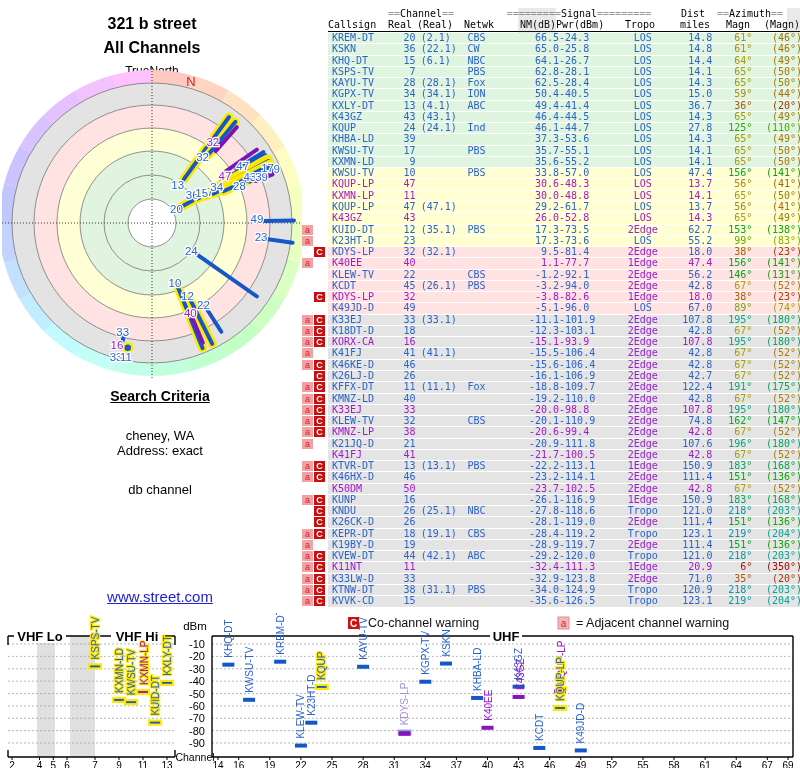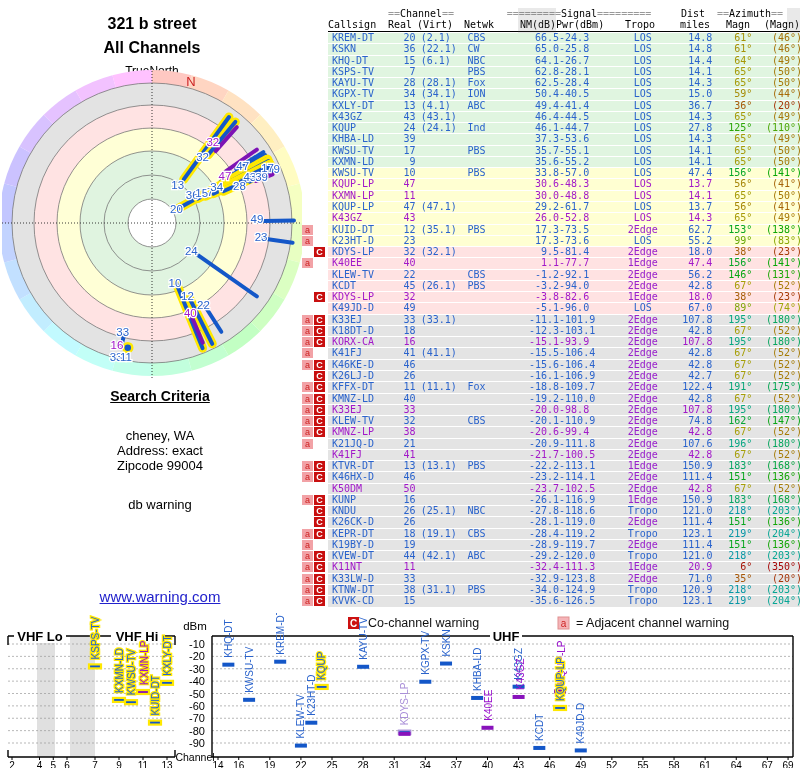--- a/index.html
+++ b/index.html
@@ -151,33 +151,32 @@
       <text x="114.99405581124113" y="287.0802353841665" text-anchor="middle" font-size="11.5" fill="#a219c9" stroke="#fff" stroke-width="2.5" paint-order="stroke">16</text>
       <text x="114.02415273074962" y="299.2636898541805" text-anchor="middle" font-size="11.5" fill="#2a63cc" stroke="#fff" stroke-width="2.5" paint-order="stroke">33</text>
       <text x="123.85916763341338" y="299.48292413232997" text-anchor="middle" font-size="11.5" fill="#2a63cc" stroke="#fff" stroke-width="2.5" paint-order="stroke">11</text>
       <text x="189.0168029074255" y="24.309953831541037" text-anchor="middle" font-size="13" fill="#cc2222">N</text>
     </svg>
 
   <div id="criteria">
     <div class="hd">Search Criteria</div>
     <div class="ln">cheney, WA</div>
     <div class="ln">Address: exact</div>
-    <div class="ln">Zipcode 99004</div>
     <div class="dc">
-      <div>db warning</div>
+      <div>db channel</div>
     </div>
   </div>
 
   <div id="sitelink">
-    <a>www.warning.com</a>
+    <a>www.street.com</a>
   </div>
 
   <div id="thead">
       <div class="hrow"><span class="c-cs"></span><span style="width:70px;text-align:center"><span class="eq">==</span>Channel<span class="eq">==</span></span><span class="c-ne"></span><span style="width:164px;text-align:center"><span class="eq">=========</span>Signal<span class="eq">=========</span></span><span class="c-mi">Dist</span><span style="width:90px;text-align:center"><span class="eq">==</span>Azimuth<span class="eq">==</span></span></div>
-      <div class="hrow"><span class="c-cs">Callsign</span><span class="c-re">Real</span><span class="c-vi">(Virt)</span><span class="c-ne">Netwk</span><span class="c-nm">NM(dB)</span><span class="c-pw">Pwr(dBm)</span><span class="c-pa">Tropo</span><span class="c-mi">miles</span><span class="c-tr">Magn</span><span class="c-ma">(Magn)</span></div>
+      <div class="hrow"><span class="c-cs">Callsign</span><span class="c-re">Real</span><span class="c-vi">(Real)</span><span class="c-ne">Netwk</span><span class="c-nm">NM(dB)</span><span class="c-pw">Pwr(dBm)</span><span class="c-pa">Tropo</span><span class="c-mi">miles</span><span class="c-tr">Magn</span><span class="c-ma">(Magn)</span></div>
     </div>
   <div id="tbody">
     <div class="stripe" style="left:190px;width:38px;"></div>
     <div class="stripe" style="left:459px;width:14px;"></div>
   <div class="trow z-g"><span class="c-cs" style="color:#2a63cc">KREM-DT</span><span class="c-re" style="color:#2a63cc">20</span><span class="c-vi" style="color:#2a63cc">(2.1)</span><span class="c-ne" style="color:#2a63cc">CBS</span><span class="c-nm" style="color:#2a63cc">66.5</span><span class="c-pw" style="color:#2a63cc">-24.3</span><span class="c-pa" style="color:#2a63cc">LOS</span><span class="c-mi" style="color:#2a63cc">14.8</span><span class="c-tr" style="color:hsl(51.85,92%,34%)">61°</span><span class="c-ma" style="color:hsl(39.1,92%,34%)">(46°)</span></div>
       <div class="trow z-g"><span class="c-cs" style="color:#2a63cc">KSKN</span><span class="c-re" style="color:#2a63cc">36</span><span class="c-vi" style="color:#2a63cc">(22.1)</span><span class="c-ne" style="color:#2a63cc">CW</span><span class="c-nm" style="color:#2a63cc">65.0</span><span class="c-pw" style="color:#2a63cc">-25.8</span><span class="c-pa" style="color:#2a63cc">LOS</span><span class="c-mi" style="color:#2a63cc">14.8</span><span class="c-tr" style="color:hsl(51.85,92%,34%)">61°</span><span class="c-ma" style="color:hsl(39.1,92%,34%)">(46°)</span></div>
       <div class="trow z-g"><span class="c-cs" style="color:#2a63cc">KHQ-DT</span><span class="c-re" style="color:#2a63cc">15</span><span class="c-vi" style="color:#2a63cc">(6.1)</span><span class="c-ne" style="color:#2a63cc">NBC</span><span class="c-nm" style="color:#2a63cc">64.1</span><span class="c-pw" style="color:#2a63cc">-26.7</span><span class="c-pa" style="color:#2a63cc">LOS</span><span class="c-mi" style="color:#2a63cc">14.4</span><span class="c-tr" style="color:hsl(54.4,92%,34%)">64°</span><span class="c-ma" style="color:hsl(41.65,92%,34%)">(49°)</span></div>
       <div class="trow z-g"><span class="c-cs" style="color:#2a63cc">KSPS-TV</span><span class="c-re" style="color:#2a63cc">7</span><span class="c-vi" style="color:#2a63cc"></span><span class="c-ne" style="color:#2a63cc">PBS</span><span class="c-nm" style="color:#2a63cc">62.8</span><span class="c-pw" style="color:#2a63cc">-28.1</span><span class="c-pa" style="color:#2a63cc">LOS</span><span class="c-mi" style="color:#2a63cc">14.1</span><span class="c-tr" style="color:hsl(55.25,92%,34%)">65°</span><span class="c-ma" style="color:hsl(42.5,92%,34%)">(50°)</span></div>
       <div class="trow z-g"><span class="c-cs" style="color:#2a63cc">KAYU-TV</span><span class="c-re" style="color:#2a63cc">28</span><span class="c-vi" style="color:#2a63cc">(28.1)</span><span class="c-ne" style="color:#2a63cc">Fox</span><span class="c-nm" style="color:#2a63cc">62.5</span><span class="c-pw" style="color:#2a63cc">-28.4</span><span class="c-pa" style="color:#2a63cc">LOS</span><span class="c-mi" style="color:#2a63cc">14.3</span><span class="c-tr" style="color:hsl(55.25,92%,34%)">65°</span><span class="c-ma" style="color:hsl(42.5,92%,34%)">(50°)</span></div>
       <div class="trow z-g"><span class="c-cs" style="color:#2a63cc">KGPX-TV</span><span class="c-re" style="color:#2a63cc">34</span><span class="c-vi" style="color:#2a63cc">(34.1)</span><span class="c-ne" style="color:#2a63cc">ION</span><span class="c-nm" style="color:#2a63cc">50.4</span><span class="c-pw" style="color:#2a63cc">-40.5</span><span class="c-pa" style="color:#2a63cc">LOS</span><span class="c-mi" style="color:#2a63cc">15.0</span><span class="c-tr" style="color:hsl(50.15,92%,34%)">59°</span><span class="c-ma" style="color:hsl(37.4,92%,34%)">(44°)</span></div>

